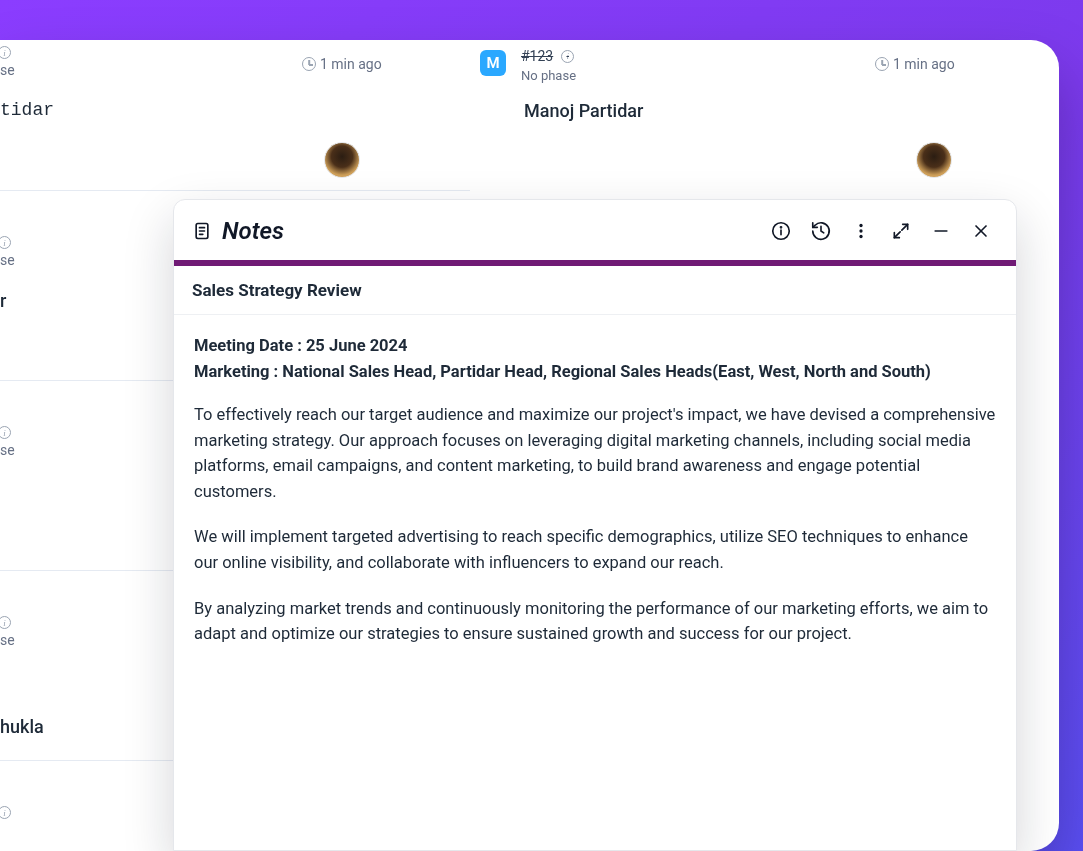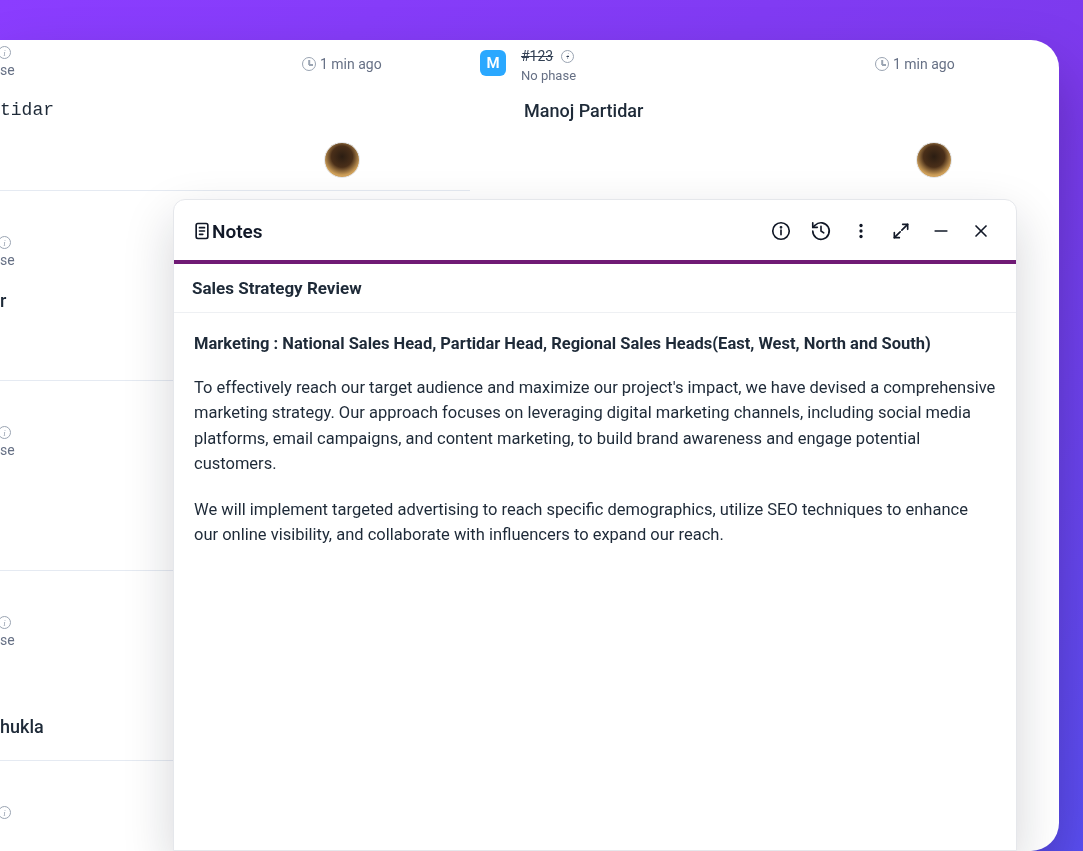--- a/index.html
+++ b/index.html
@@ -107,35 +107,37 @@
     box-shadow: 0 20px 50px rgba(16,24,40,0.18);
     display: flex;
     flex-direction: column;
   }
   .notes-header {
     display: flex;
     align-items: center;
     padding: 14px 18px 12px 18px;
   }
   .notes-header .title {
-    font-size: 19px;
+    font-size: 24px;
     font-weight: 600;
     color: #111827;
+    margin-left: 10px;
+    font-style: italic;
   }
   .notes-header .spacer { flex: 1; }
   .hdr-btn {
     width: 34px; height: 34px;
     display: flex; align-items: center; justify-content: center;
     border-radius: 6px;
     cursor: pointer;
     color: #111827;
   }
   .hdr-btn + .hdr-btn { margin-left: 6px; }
   .notes-subheader {
-    border-top: 4px solid #701a75;
+    border-top: 6px solid #701a75;
     border-bottom: 1px solid #eef0f3;
     padding: 14px 18px;
     font-size: 17px;
     font-weight: 700;
     color: #1e2a38;
   }
   .notes-body {
     padding: 18px 20px;
     color: #1e2a38;
     font-size: 16.5px;
@@ -269,21 +271,25 @@
           <line x1="18" y1="6" x2="6" y2="18"></line>
         </svg>
       </div>
     </div>
 
     <div class="notes-subheader">Sales Strategy Review</div>
 
     <div class="notes-body">
       <div class="meta-lines">
         <div>
+          <span>Meeting Date : </span><span>25 June 2024</span>
+        </div>
+        <div>
           <span>Marketing : </span><span>National Sales Head,  Partidar Head, Regional Sales Heads(East, West, North and South)</span>
         </div>
       </div>
       <p class="note-para">To effectively reach our target audience and maximize our project's impact, we have devised a comprehensive marketing strategy. Our approach focuses on leveraging digital marketing channels, including social media platforms, email campaigns, and content marketing, to build brand awareness and engage potential customers.</p>
       <p class="note-para">We will implement targeted advertising to reach specific demographics, utilize SEO techniques to enhance our online visibility, and collaborate with influencers to expand our reach.</p>
+      <p class="note-para">By analyzing market trends and continuously monitoring the performance of our marketing efforts, we aim to adapt and optimize our strategies to ensure sustained growth and success for our project.</p>
     </div>
   </div>
 
 </div>
 
 </body></html>

